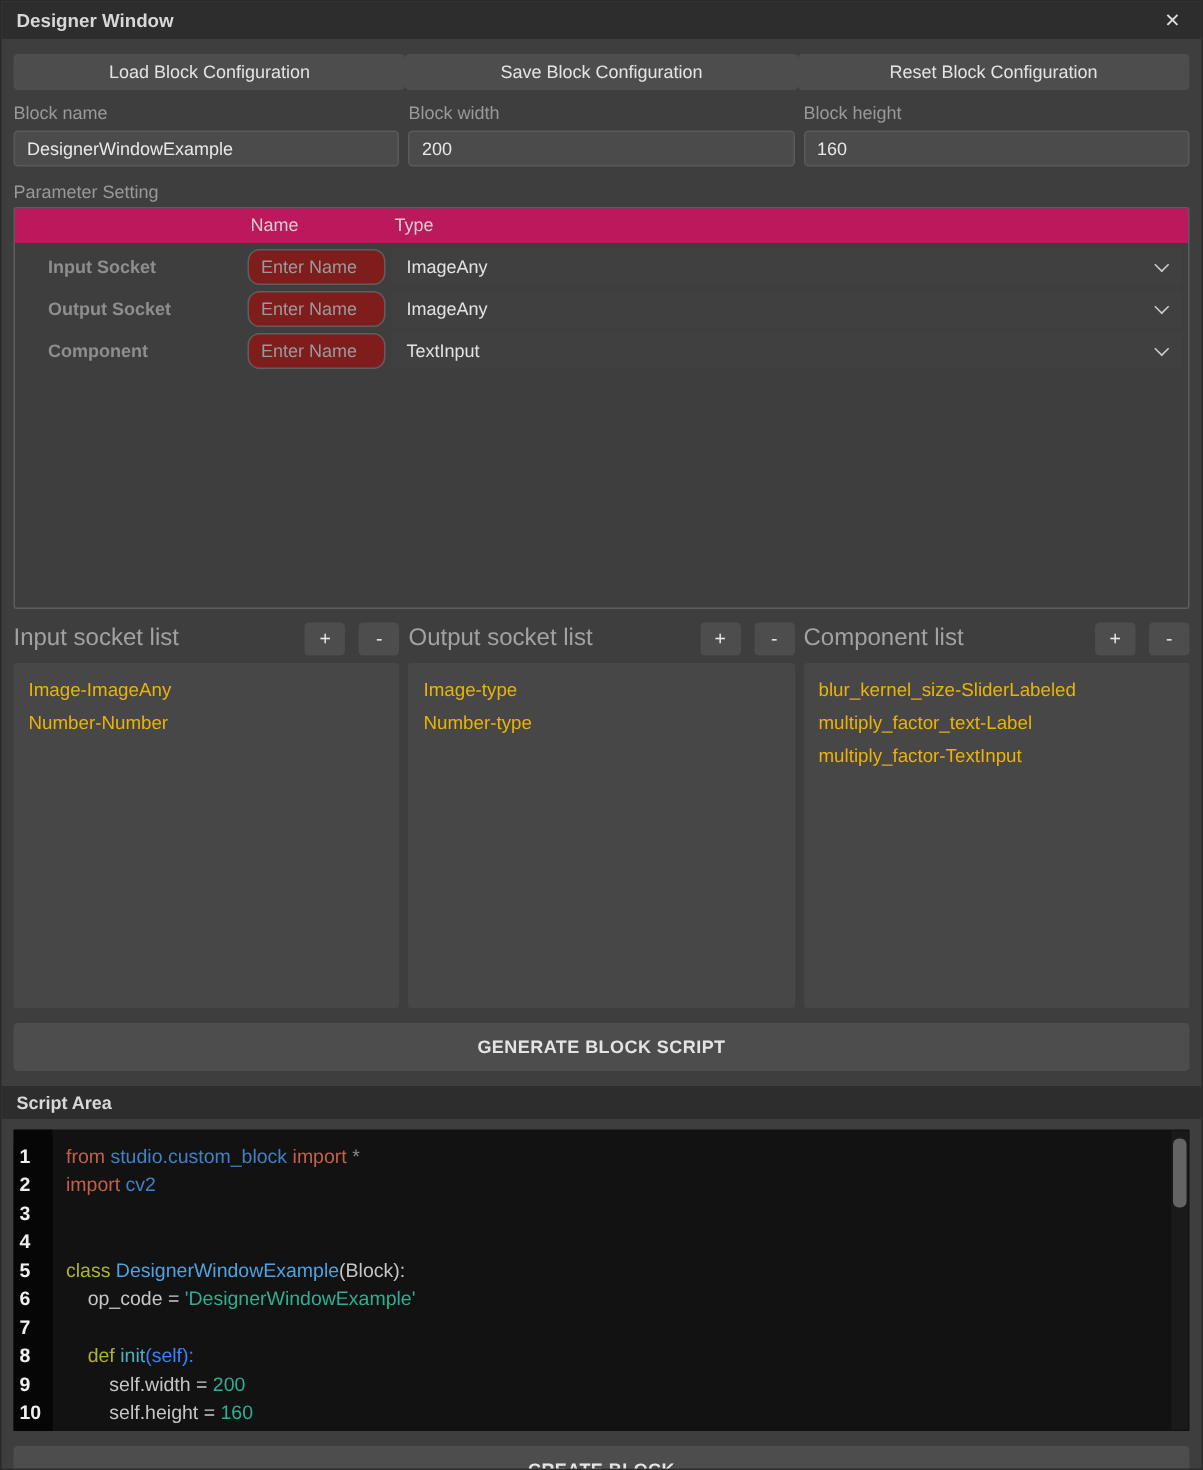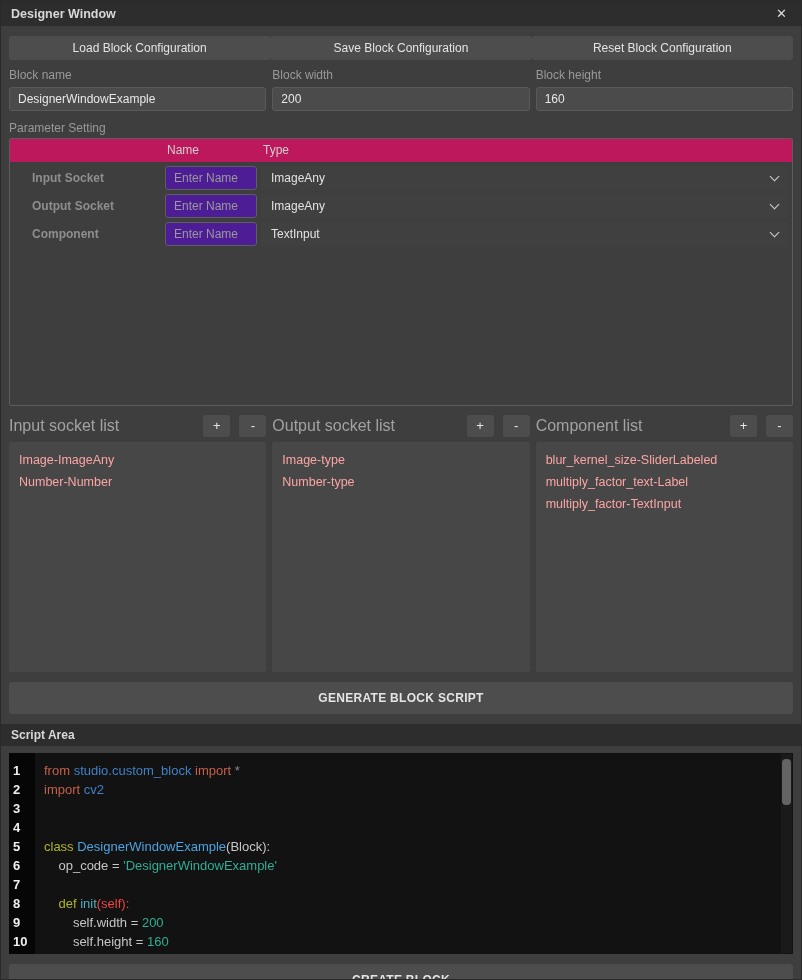--- a/index.html
+++ b/index.html
@@ -28,41 +28,41 @@
 
   .section-label { margin-top:10px; color:#999999; font-size:12px; }
 
   
   .groupbox { margin-top:3px; height:268px; border:1px solid #5c5c5c; border-radius:2px; position:relative; background:#3e3e3e; }
   .grid-header { height:23px; background:#be185d; position:relative; }
   .grid-header .col-name { position:absolute; left:157px; top:0; line-height:23px; font-size:12px; color:#d0d0d0; }
   .grid-header .col-type { position:absolute; left:253px; top:0; line-height:23px; font-size:12px; color:#d0d0d0; }
   .param-row { position:relative; height:24px; margin-top:4px; }
   .param-row .row-label { position:absolute; left:22px; top:0; line-height:24px; font-size:12px; font-weight:bold; color:#8e8e8e; }
-  .param-row input { position:absolute; left:155px; top:0; width:92px; height:24px; background:#4c1d95;
-                     border:1px solid #5e5e5e; border-radius:3px; color:#e8e8e8; font-size:12px; padding:0 8px;
+  .param-row input { position:absolute; left:155px; top:0; width:92px; height:24px; background:#7f1d1d;
+                     border:1px solid #5e5e5e; border-radius:8px; color:#e8e8e8; font-size:12px; padding:0 8px;
                      font-family:"Liberation Sans",sans-serif; outline:none; }
   .param-row input::placeholder { color:#9a9a9a; }
   .input-row input::placeholder { color:#9a9a9a; }
   .param-row .type-select { position:absolute; left:251px; right:4px; top:0; height:24px; background:#404040;
                             color:#e2e2e2; font-size:12px; display:flex; align-items:center; padding:0 10px; cursor:pointer;justify-content:space-between; }
   .type-select .sel-text { flex:1; }
   .chev { width:7px; height:7px; border-right:1.6px solid #cfcfcf; border-bottom:1.6px solid #cfcfcf;
           transform:rotate(45deg); margin-top:-4px; }
 
   
   .lists-row { margin-top:8px; display:flex; gap:6px; }
   .list-col { flex:1; min-width:0; }
   .list-head { height:23px; display:flex; align-items:center; }
   .list-head .list-label { flex:1; color:#a2a2a2; font-size:16px; }
   .mini-btn { width:27px; height:22px; background:#4d4d4d; border-radius:3px; color:#e8e8e8; font-size:13px;
               display:flex; align-items:center; justify-content:center; cursor:pointer; }
   .mini-btn + .mini-btn { margin-left:9px; }
   .list-box { margin-top:5px; height:230px; background:#474747; border-radius:2px; padding-top:7px; overflow:hidden; }
-  .list-item { height:22px; line-height:22px; padding:0 10px; font-size:12.5px; color:#fca5a5;
+  .list-item { height:22px; line-height:22px; padding:0 10px; font-size:12.5px; color:#eab308;
                white-space:nowrap; overflow:hidden; cursor:default; }
 
   .wide-btn { margin-top:10px; height:32px; }
 
   
   .script-bar { margin:10px -8px 0 -8px; height:22px; background:#2d2d2d; color:#d8d8d8; font-size:12px;
                 font-weight:bold; line-height:22px; padding-left:10px; }
   .code-area { margin-top:7px; height:201px; background:#121212; position:relative; overflow:hidden;
                font-size:13px; line-height:19px; cursor:text; }
   .gutter-bg { position:absolute; left:0; top:0; bottom:0; width:26px; background:#060606; }
@@ -208,21 +208,21 @@
           <div class="code-line">
             <span class="ln">6</span>
             <span class="code-text"><span style="color: rgb(198, 198, 198);">    op_code = </span><span style="color: rgb(47, 174, 148);">'DesignerWindowExample'</span></span>
           </div>
           <div class="code-line">
             <span class="ln">7</span>
             <span class="code-text">&nbsp;</span>
           </div>
           <div class="code-line">
             <span class="ln">8</span>
-            <span class="code-text"><span style="color: rgb(198, 198, 198);">    </span><span style="color: rgb(176, 180, 44);">def </span><span style="color: rgb(84, 174, 190);">init</span><span style="color: #ef4444; margin-top: 18px;">(self):</span></span>
+            <span class="code-text"><span style="color: rgb(198, 198, 198);">    </span><span style="color: rgb(176, 180, 44);">def </span><span style="color: rgb(84, 174, 190);">init</span><span style="color: #3b82f6; margin-top: 18px;">(self):</span></span>
           </div>
           <div class="code-line">
             <span class="ln">9</span>
             <span class="code-text"><span style="color: rgb(198, 198, 198);">        self.width = </span><span style="color: rgb(47, 174, 148);">200</span></span>
           </div>
           <div class="code-line">
             <span class="ln">10</span>
             <span class="code-text"><span style="color: rgb(198, 198, 198);">        self.height = </span><span style="color: rgb(47, 174, 148);">160</span></span>
           </div>
         </div>

